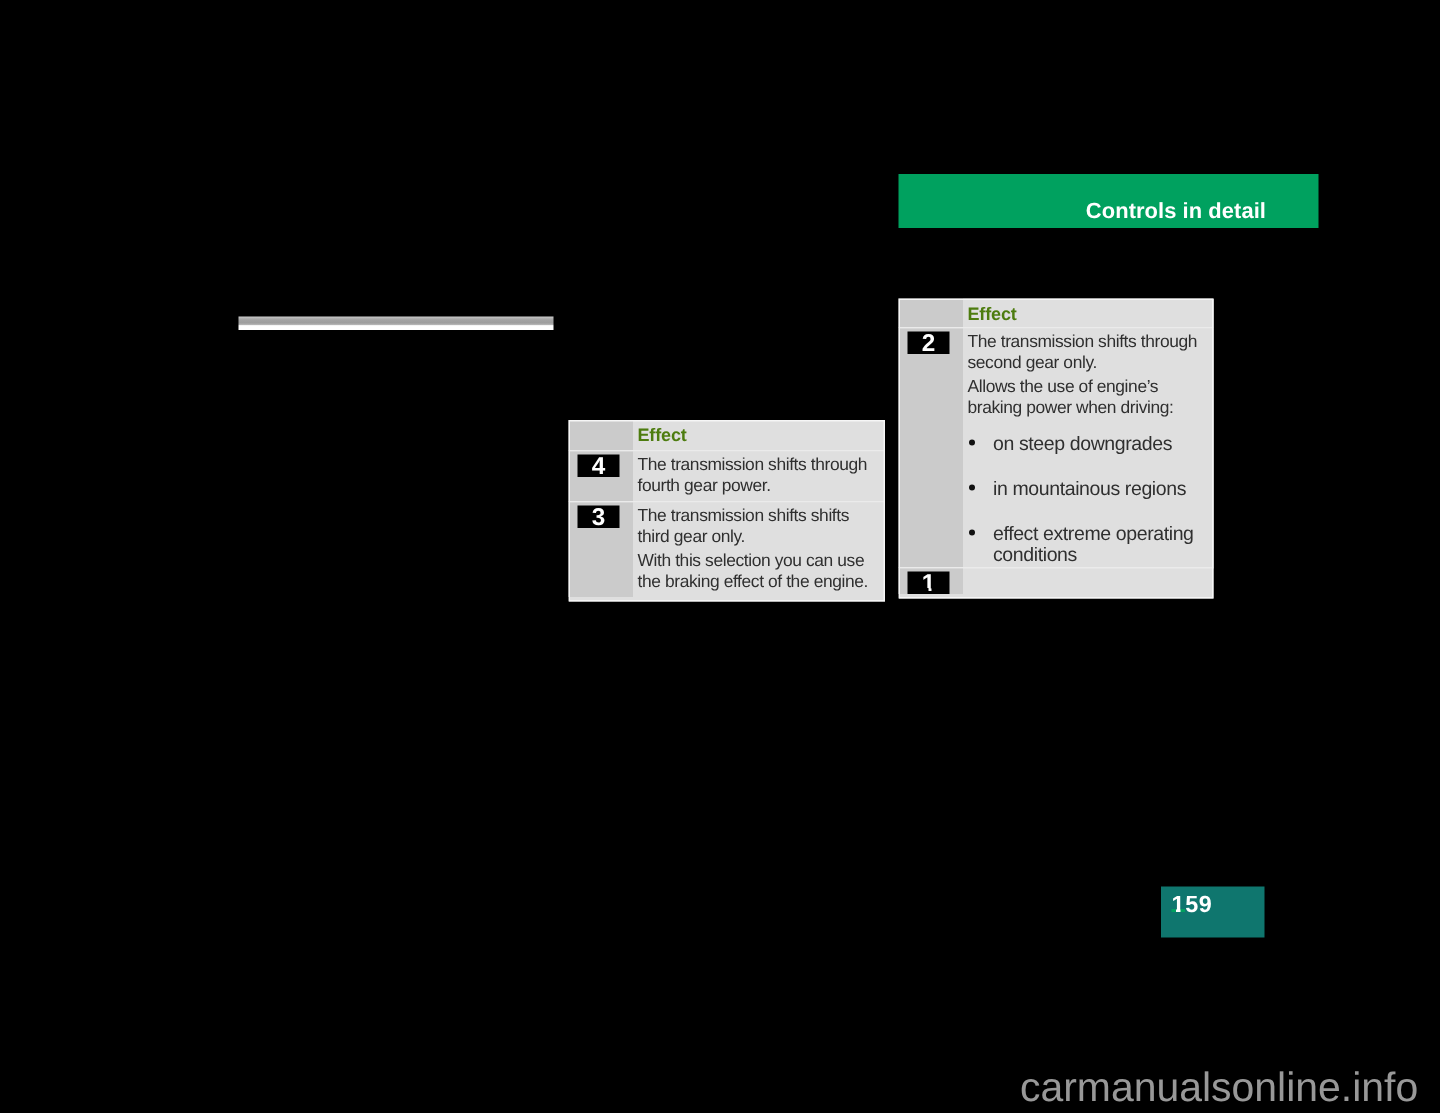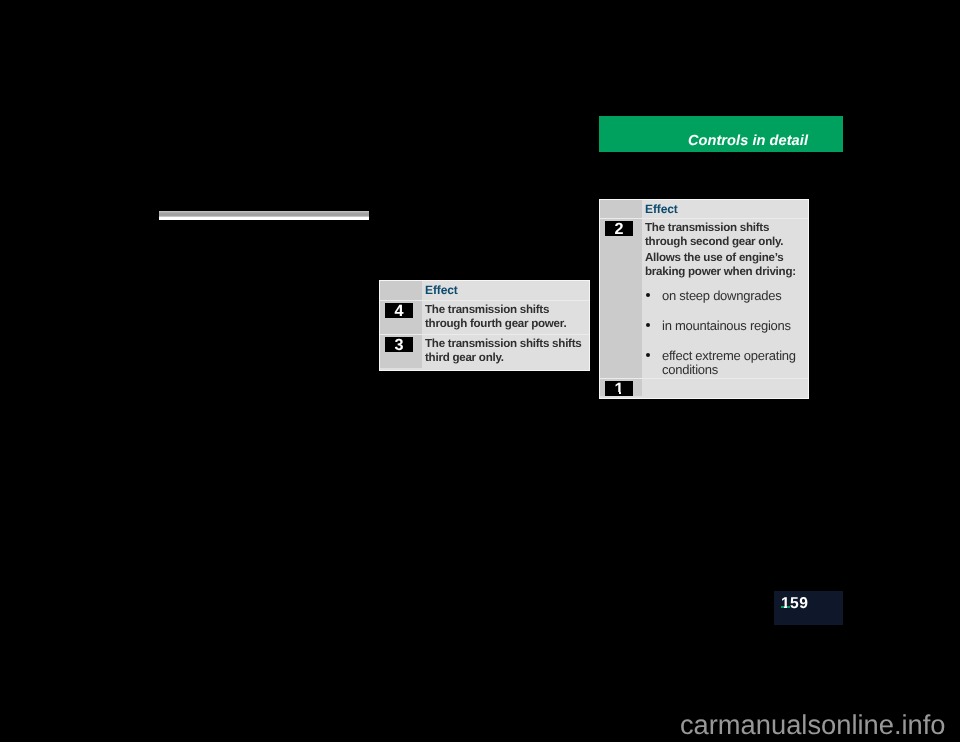--- a/index.html
+++ b/index.html
@@ -3,22 +3,22 @@
 <meta charset="utf-8">
 <title>Controls in detail</title>
 <style>
   html,body{margin:0;padding:0;}
   body{width:960px;height:742px;background:#000;overflow:hidden;
        font-family:"Liberation Sans", sans-serif;
        -webkit-font-smoothing:antialiased;text-rendering:geometricPrecision;}
   .page{position:relative;width:960px;height:742px;background:#000;overflow:hidden;}
 
   
-  .banner{position:absolute;left:599px;top:116px;width:244px;height:36px;
-          background:#00a15f;font-style:italic;}
+  .banner{position:absolute;left:599px;top:116px;width:280px;height:36px;
+          background:#00a15f;}
   .banner-label{position:absolute;right:35px;top:24.5px;line-height:0;
           color:#ffffff;font-weight:bold;font-size:14.6px;letter-spacing:0.05px;white-space:nowrap;}
 
   
   .rule{position:absolute;left:159px;top:211px;width:210px;height:9px;
         background:linear-gradient(to bottom,
             #cdcdcd 0px,#b4b4b4 1.1px,#a4a4a4 2.2px,#9e9e9e 4.2px,
             #b0b0b0 5.3px,#ffffff 6.1px,#ffffff 9px);}
 
   
@@ -27,41 +27,41 @@
        box-shadow:inset 0 0 0 1px #f6f6f6;}
   .tbl .row{display:flex;align-items:stretch;}
   .tbl .c1{background:#cbcbcb;flex:0 0 auto;box-sizing:border-box;}
   .tbl .c2{background:#dfdfdf;flex:1 1 auto;box-sizing:border-box;}
   .tbl .hdr{height:19px;}
   #left-table .hdr{height:20px;}
   .tbl .hdr .c1{background:#cbcbcb;}
   .tbl .hdr .c2{position:relative;}
   .tbl .sep{height:1px;background:#ebebeb;}
   .hdr-label{position:absolute;left:3px;top:3px;font-size:12px;font-weight:bold;
-             color:#0c4a6e;letter-spacing:-0.1px;}
+             color:#4d7c0f;letter-spacing:-0.1px;}
   .badge{position:relative;width:28px;height:14.7px;margin:2.2px 0 0 6px;overflow:hidden;
          background:#000;color:#fff;text-align:center;font-size:16.2px;font-weight:bold;
          line-height:16.6px;letter-spacing:0px;}
   
   .badge.one:before,.badge.one:after{content:"";position:absolute;top:10.9px;height:2.8px;
          background:#000;}
   .badge.one:before{left:9.8px;width:4.5px;}
   .badge.one:after{left:16px;width:3px;}
   .c2inner{padding:2.0px 2px 2.7px 3px;}
-  .ptxt{font-size:11.6px;color:#2f2f2f;line-height:14.1px;letter-spacing:-0.26px;font-weight:bold;}
+  .ptxt{font-size:11.6px;color:#2f2f2f;line-height:14.1px;letter-spacing:-0.26px;}
   .ptxt + .ptxt{margin-top:2px;}
   .blist{margin:9.5px 0 -1.8px 0;padding:0;list-style:none;}
   .blist li{position:relative;font-size:13px;color:#2f2f2f;line-height:14.1px;
             letter-spacing:-0.26px;padding-left:17px;}
   .blist li + li{margin-top:16px;}
   .bullet-dot{position:absolute;left:1px;top:4.2px;width:4px;height:4px;
             border-radius:50%;background:#111;}
 
   
-  .pagenum{position:absolute;left:774px;top:591px;width:69px;height:34px;background:#0f172a;}
+  .pagenum{position:absolute;left:774px;top:591px;width:69px;height:34px;background:#0f766e;}
   .pagenum span{position:absolute;left:7px;top:12.6px;line-height:0;color:#fff;font-weight:bold;
         font-size:15.6px;letter-spacing:0.45px;}
   
   .pagenum span:before,.pagenum span:after{content:"";position:absolute;top:2.0px;height:2.8px;
         background:#00a15f;}
   .pagenum span:before{left:-0.2px;width:3.4px;}
   .pagenum span:after{left:5.9px;width:3.2px;}
 
   
   .watermark{position:absolute;left:0;top:724.9px;width:945.5px;text-align:right;line-height:0;
@@ -97,20 +97,21 @@
         </div>
       </div>
       <div class="sep"></div>
       <div class="row body">
         <div class="c1" style="width:43px;">
           <div class="badge">3</div>
         </div>
         <div class="c2">
           <div class="c2inner">
             <div class="ptxt">The transmission shifts shifts third gear only.</div>
+            <div class="ptxt">With this selection you can use the braking effect of the engine.</div>
           </div>
         </div>
       </div>
       <div class="tbl-edge"></div>
     </div>
 
   <div class="tbl" id="right-table" style="left:599px;top:199px;width:210px;">
       <div class="row hdr">
         <div class="c1" style="width:43px;"></div>
         <div class="c2">

